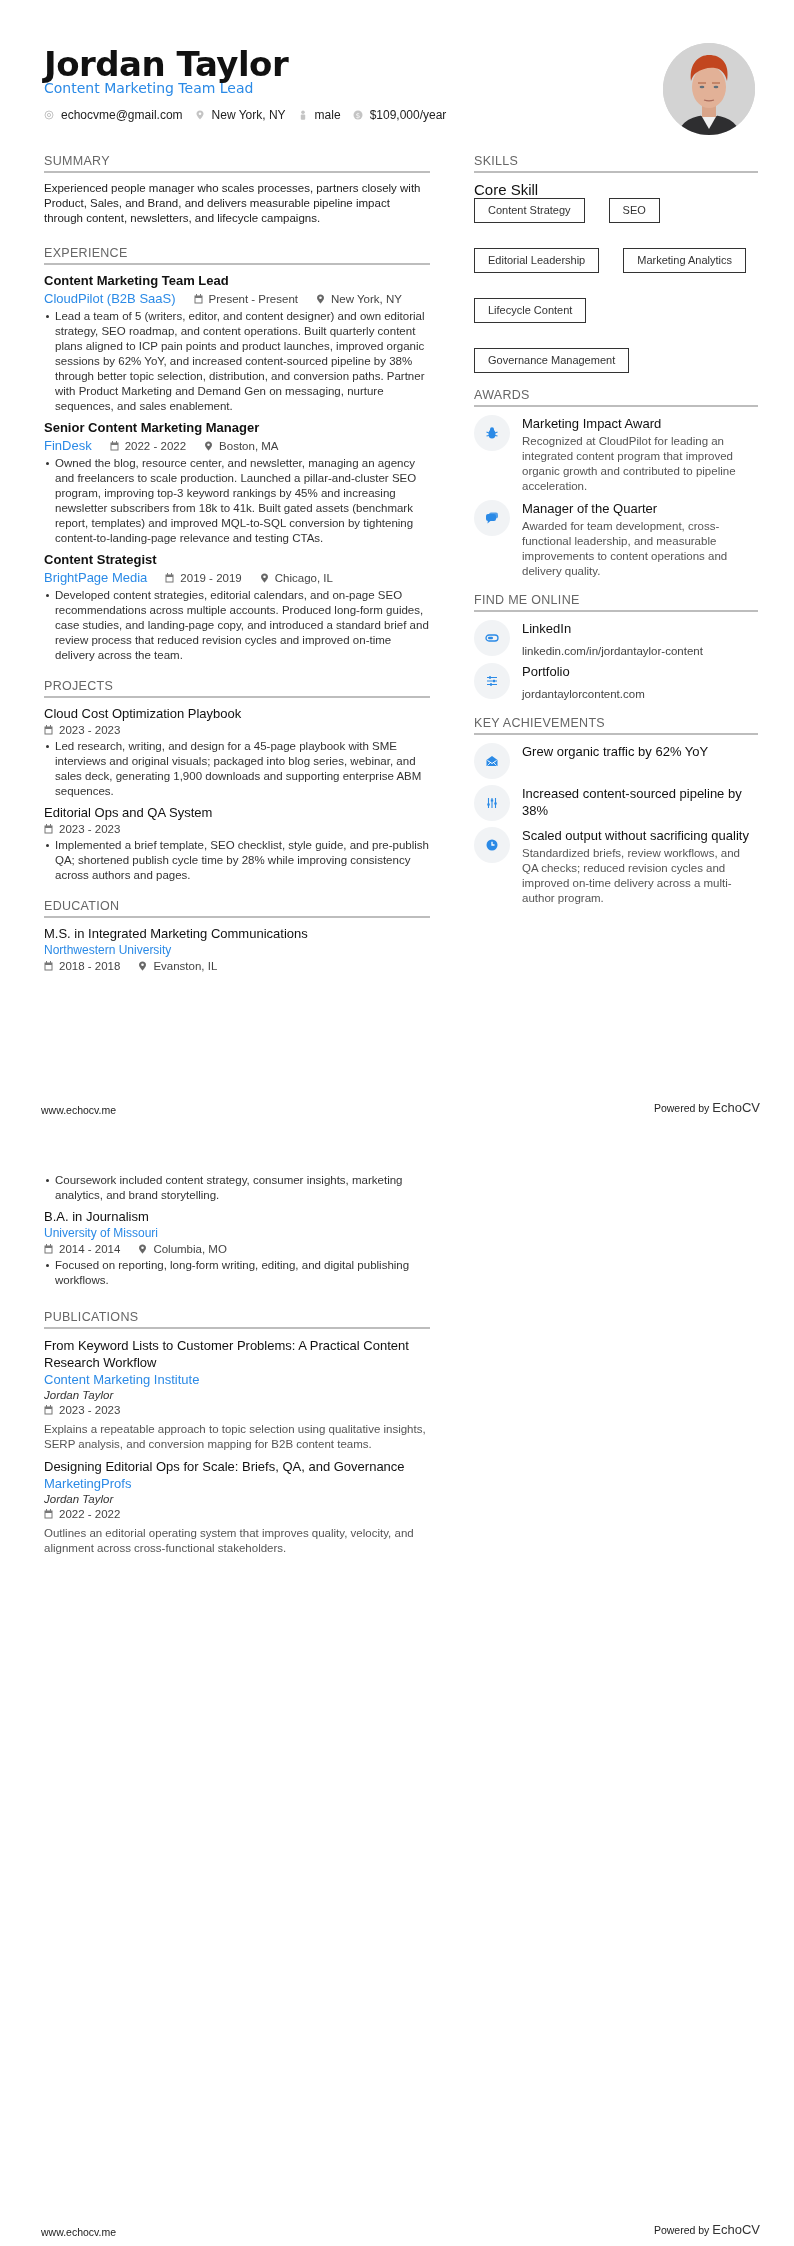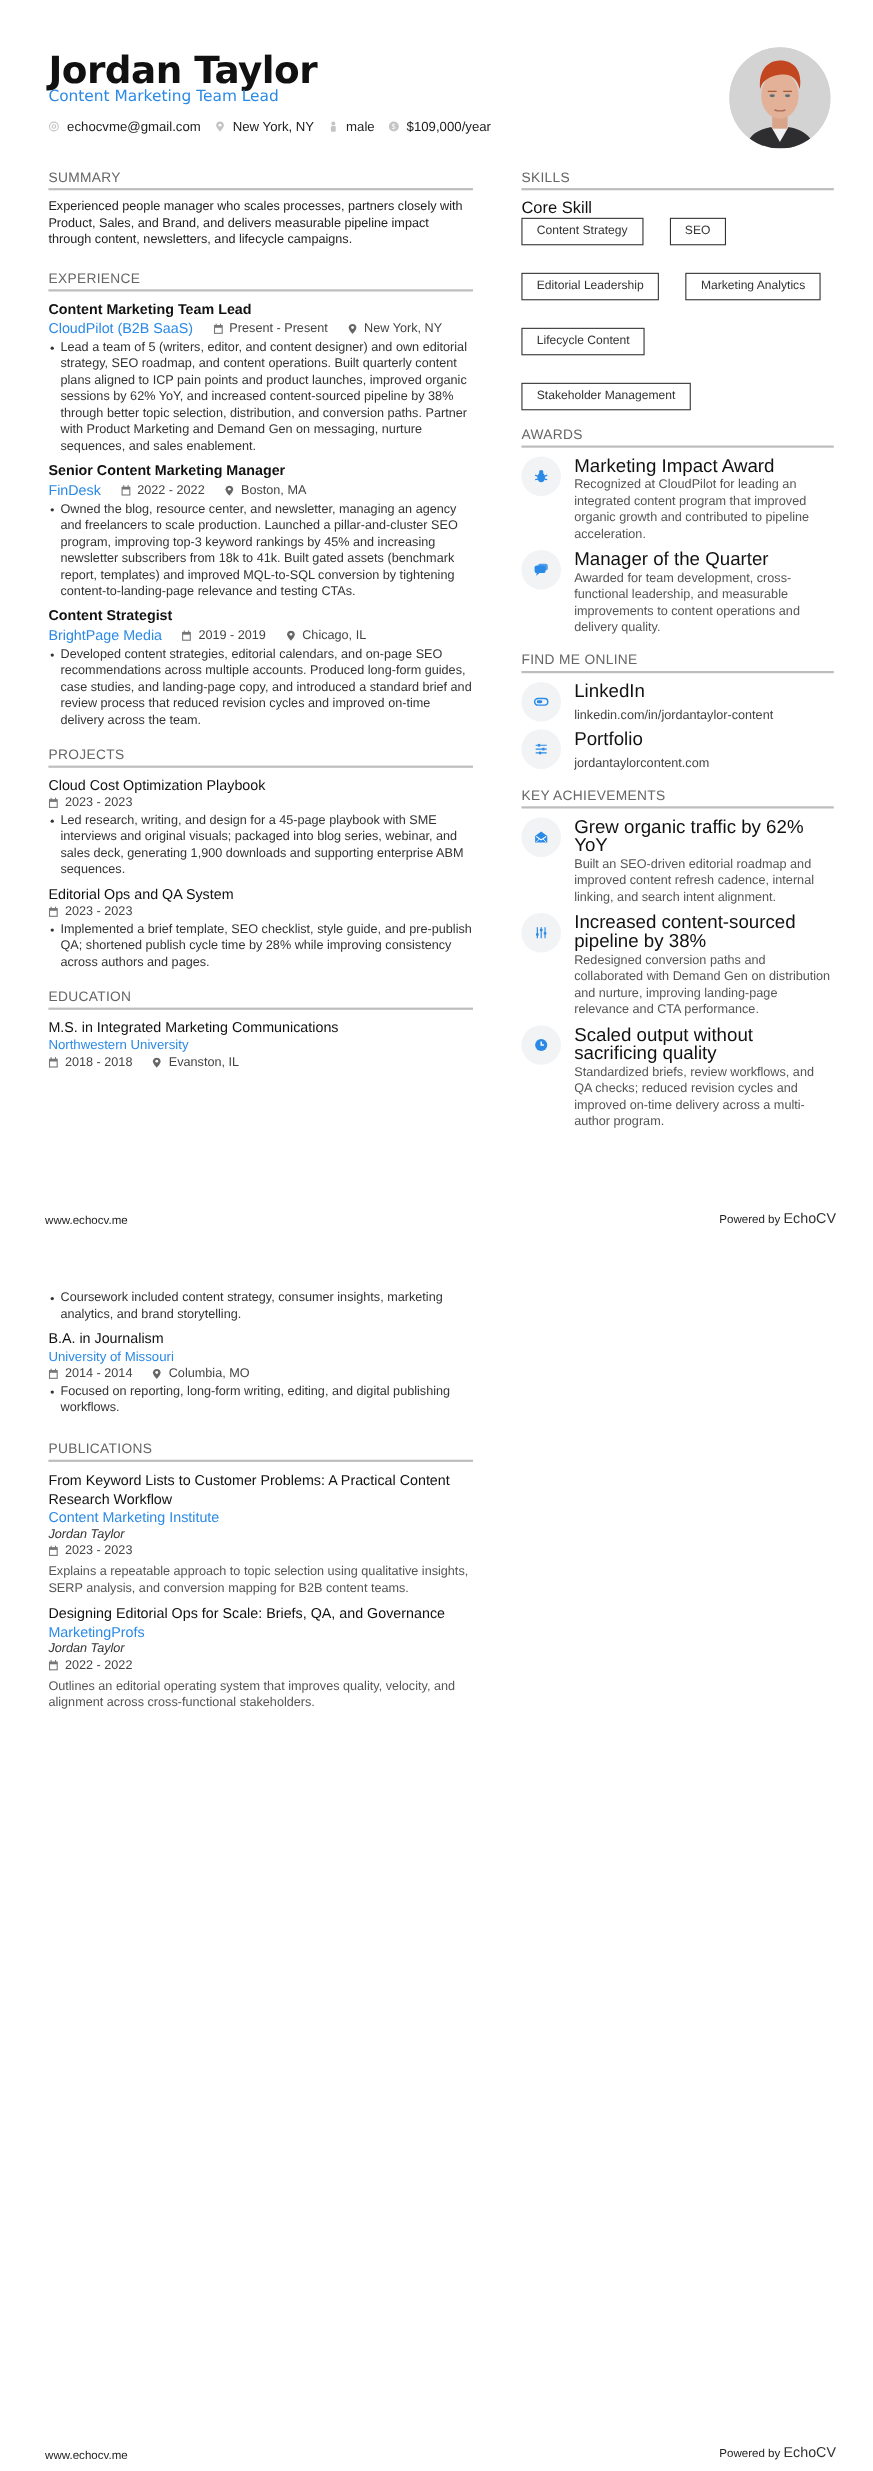--- a/index.html
+++ b/index.html
@@ -38,21 +38,21 @@
   .pub-desc { font-size: 11.5px; line-height: 15px; color: #555; margin-top: 6px; }
 
   .skill-group { font-size: 15px; color: #111; margin: 2px 0 0; }
   .tags { display: flex; flex-wrap: wrap; gap: 16px; }
   .tag { border: 1px solid #333; padding: 4px 13px; font-size: 11px; color: #333; margin: 0 8px 9px 0; height: 25px; line-height: 15px; }
 
   .icon-item { display: flex; margin-bottom: 6px; }
   .icon-circle { width: 36px; height: 36px; border-radius: 50%; background: #f1f3f5; flex: 0 0 36px; display: flex; align-items: center; justify-content: center; margin-right: 12px; }
   .icon-circle svg { width: 14px; height: 14px; }
   .ii-body { flex: 1; }
-  .ii-title { font-size: 17px; color: #111; line-height: 17px; }
+  .ii-title { font-size: 13px; color: #111; line-height: 17px; }
   .ii-desc { font-size: 11.5px; line-height: 15px; color: #555; margin-top: 2px; }
   .ii-sub { font-size: 11.5px; color: #444; margin-top: 8px; }
 
   .footer-left { position: absolute; left: 41px; font-size: 10.5px; color: #222; }
   .footer-right { position: absolute; right: 34px; font-size: 10.5px; color: #222; }
   .footer-right .brand { font-size: 13px; color: #333; }
 </style>
 </head>
 <body>
 
@@ -268,21 +268,21 @@
 
     <section>
       <div class="sec-title">SKILLS</div>
       <div class="skill-group">Core Skill</div>
       <div class="tags">
         <span class="tag">Content Strategy</span>
         <span class="tag">SEO</span>
         <span class="tag">Editorial Leadership</span>
         <span class="tag">Marketing Analytics</span>
         <span class="tag">Lifecycle Content</span>
-        <span class="tag">Stakeholder Management</span>
+        <span class="tag">Governance Management</span>
       </div>
     </section>
 
     <section style="margin-top:6px;">
       <div class="sec-title">AWARDS</div>
       <div class="icon-item">
         <div class="icon-circle">
           <svg viewBox="0 0 14 14">
               <ellipse cx="7" cy="8" rx="3.5" ry="4.5" fill="#2b8ae6"></ellipse>
               <circle cx="7" cy="3.2" r="2" fill="#2b8ae6"></circle>
@@ -344,35 +344,33 @@
       <div class="icon-item">
         <div class="icon-circle">
           <svg viewBox="0 0 14 14">
               <path d="M1.5 6 L7 2 L12.5 6 V12 H1.5 Z" fill="#2b8ae6"></path>
               <path d="M2.5 6.5 L7 9.5 L11.5 6.5" stroke="#fff" stroke-width="1" fill="none"></path>
               <path d="M2.5 11.5 L5.5 8.5 M11.5 11.5 L8.5 8.5" stroke="#fff" stroke-width="0.8"></path>
             </svg>
         </div>
         <div class="ii-body">
           <div class="ii-title">Grew organic traffic by 62% YoY</div>
-          <div class="ii-desc">Built an SEO-driven editorial roadmap and improved content refresh cadence, internal linking, and search intent alignment.</div>
         </div>
       </div>
       <div class="icon-item">
         <div class="icon-circle">
           <svg viewBox="0 0 14 14">
               <path d="M3.5 2 V12 M7 2 V12 M10.5 2 V12" stroke="#2b8ae6" stroke-width="1.1"></path>
               <rect x="2.3" y="7.5" width="2.4" height="2" fill="#2b8ae6"></rect>
               <rect x="5.8" y="3.5" width="2.4" height="2" fill="#2b8ae6"></rect>
               <rect x="9.3" y="6.5" width="2.4" height="2" fill="#2b8ae6"></rect>
             </svg>
         </div>
         <div class="ii-body">
           <div class="ii-title">Increased content-sourced pipeline by 38%</div>
-          <div class="ii-desc">Redesigned conversion paths and collaborated with Demand Gen on distribution and nurture, improving landing-page relevance and CTA performance.</div>
         </div>
       </div>
       <div class="icon-item">
         <div class="icon-circle">
           <svg viewBox="0 0 14 14">
               <circle cx="7" cy="7" r="5.5" fill="#2b8ae6"></circle>
               <path d="M7 3.8 V7 H9.5" stroke="#fff" stroke-width="1.3" fill="none"></path>
             </svg>
         </div>
         <div class="ii-body">

